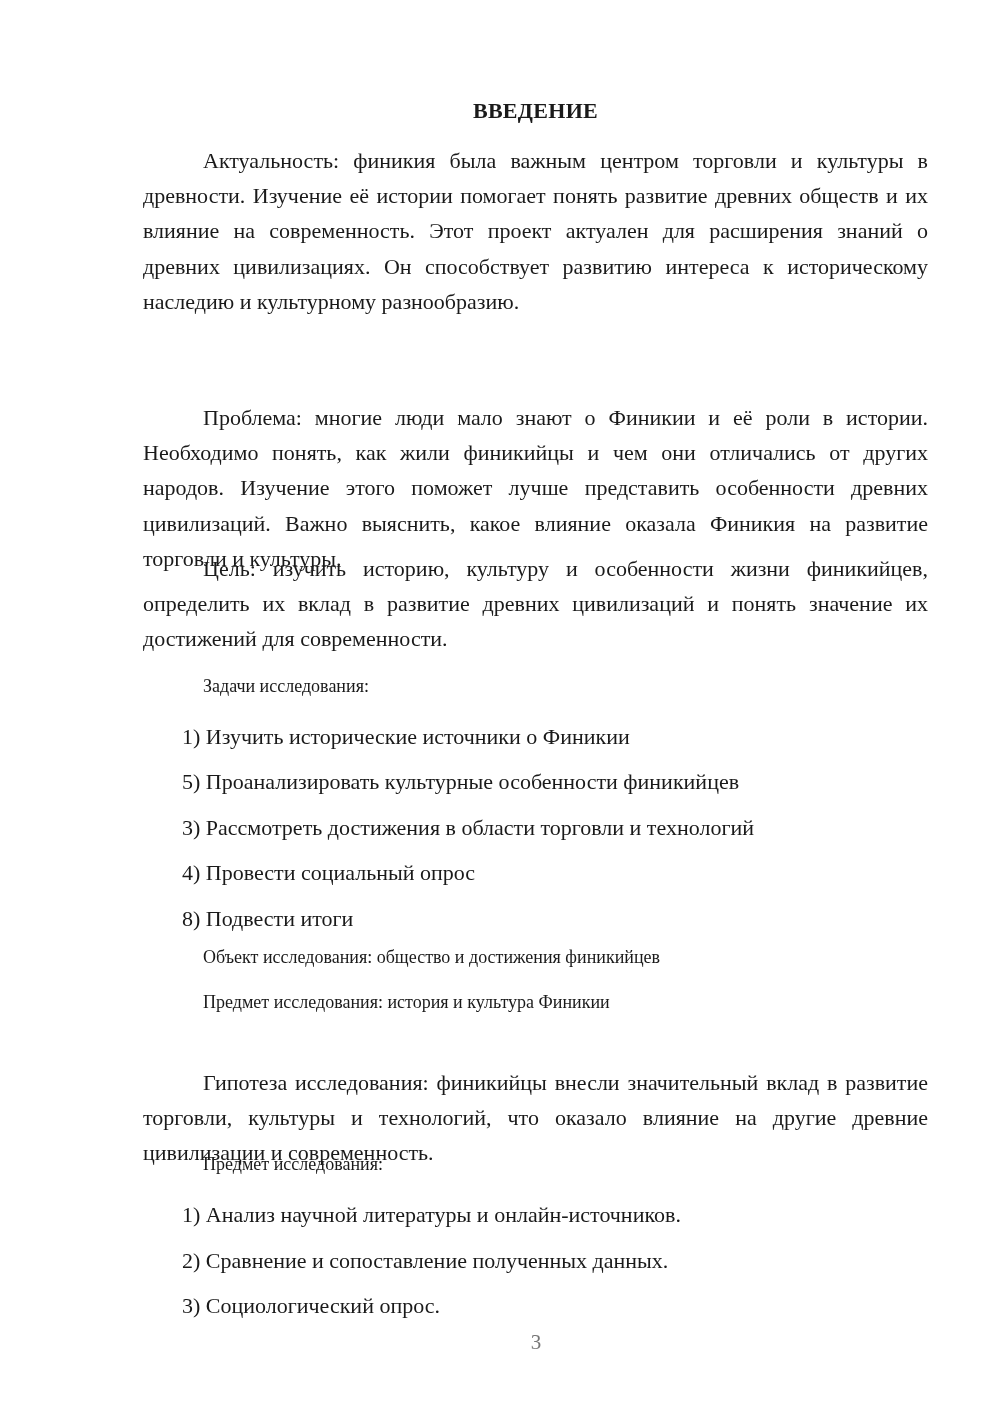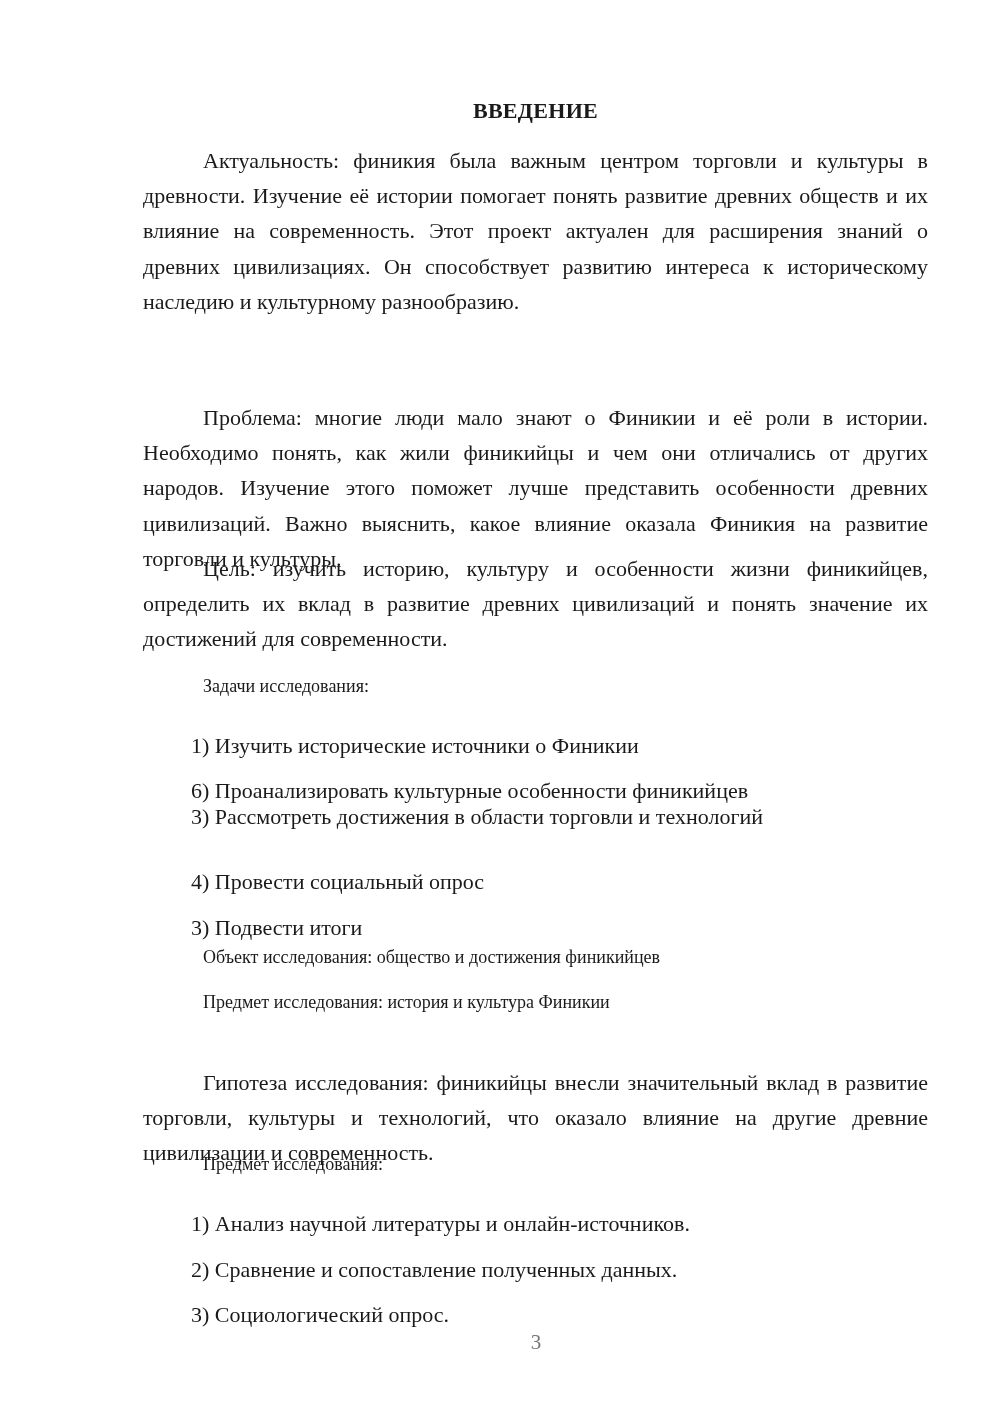--- a/index.html
+++ b/index.html
@@ -14,21 +14,21 @@
   }
   .para {
     position: absolute; left: 143px; width: 785px;
     font-size: 22px; line-height: 35.2px; text-align: justify; text-align-last: left;
     text-indent: 60px; margin: 0;
   }
   .line {
     position: absolute; left: 203px; font-size: 18px; line-height: 30px; white-space: nowrap; margin: 0;
   }
   .item {
-    position: absolute; left: 175px; font-size: 22px; line-height: 30px; white-space: nowrap; margin: 16px;
+    position: absolute; left: 175px; font-size: 22px; line-height: 30px; white-space: nowrap; margin: 7px;
   }
   .pagenum {
     position: absolute; top: 1330px; left: 0; width: 1072px; text-align: center;
     font-size: 21px; color: #777777;
   }
 </style>
 </head>
 <body>
 
 <div class="page">
@@ -36,24 +36,24 @@
 
   <p class="para" style="top:143px;">Актуальность: финикия была важным центром торговли и культуры в древности. Изучение её истории помогает понять развитие древних обществ и их влияние на современность. Этот проект актуален для расширения знаний о древних цивилизациях. Он способствует развитию интереса к историческому наследию и культурному разнообразию.</p>
 
   <p class="para" style="top:364px;margin-top:36px;">Проблема: многие люди мало знают о Финикии и её роли в истории. Необходимо понять, как жили финикийцы и чем они отличались от других народов. Изучение этого поможет лучше представить особенности древних цивилизаций. Важно выяснить, какое влияние оказала Финикия на развитие торговли и культуры.</p>
 
   <p class="para" style="top:551px;">Цель: изучить историю, культуру и особенности жизни финикийцев, определить их вклад в развитие древних цивилизаций и понять значение их достижений для современности.</p>
 
   <p class="line" style="top:671px;">Задачи исследования:</p>
 
   <p class="item" style="top:715px;">1) Изучить исторические источники о Финикии</p>
-  <p class="item" style="top:760px;">6) Проанализировать культурные особенности финикийцев</p>
-  <p class="item" style="top:786px;text-align:right;">3) Рассмотреть достижения в области торговли и технологий</p>
+  <p class="item" style="top:760px;">5) Проанализировать культурные особенности финикийцев</p>
+  <p class="item" style="top:806px;text-align:right;">3) Рассмотреть достижения в области торговли и технологий</p>
   <p class="item" style="top:851px;text-align:right;">4) Провести социальный опрос</p>
-  <p class="item" style="top:897px;">3) Подвести итоги</p>
+  <p class="item" style="top:897px;">8) Подвести итоги</p>
 
   <p class="line" style="top:942px;">Объект исследования: общество и достижения финикийцев</p>
   <p class="line" style="top:987px;">Предмет исследования: история и культура Финикии</p>
 
   <p class="para" style="top:1030px;margin-top:35px;">Гипотеза исследования: финикийцы внесли значительный вклад в развитие торговли, культуры и технологий, что оказало влияние на другие древние цивилизации и современность.</p>
 
   <p class="line" style="top:1149px;">Предмет исследования:</p>
 
   <p class="item" style="top:1193px;">1) Анализ научной литературы и онлайн-источников.</p>
   <p class="item" style="top:1239px;">2) Сравнение и сопоставление полученных данных.</p>

